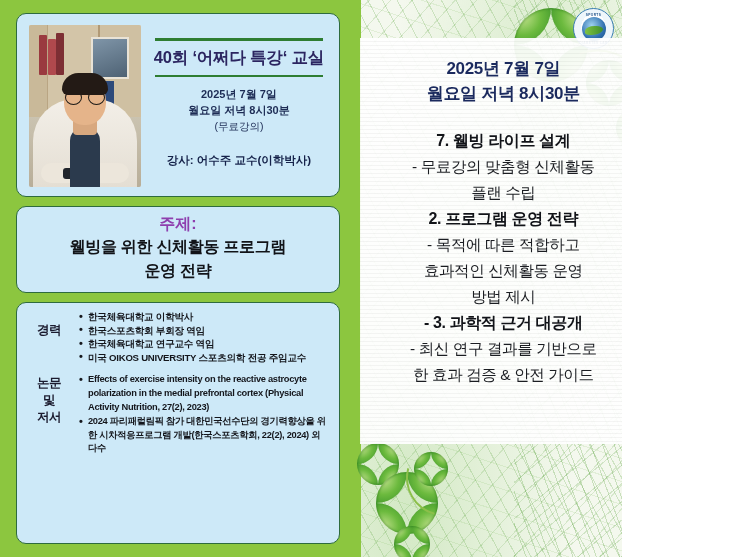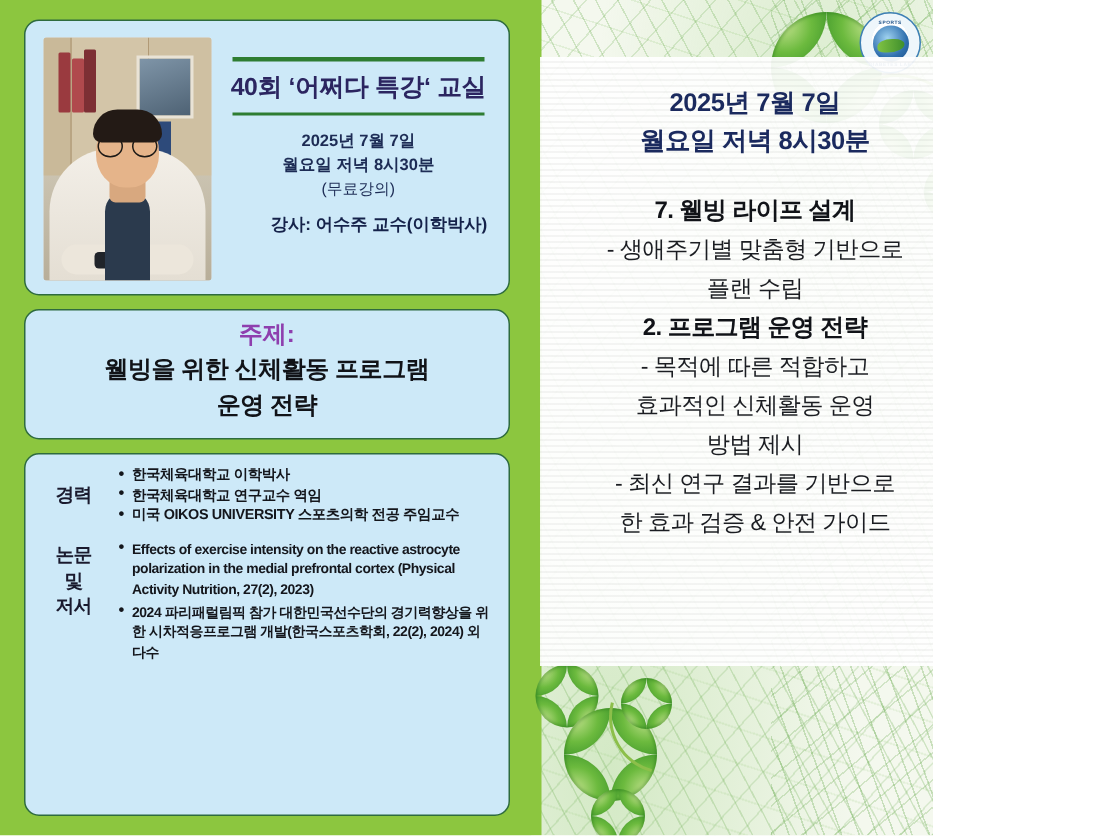--- a/index.html
+++ b/index.html
@@ -80,21 +80,21 @@
   .rule{height:2.5px;background:#2E7D32;margin:0 2px;}
   .title-main{
     color:#2B2560;font-size:16.5px;font-weight:bold;
     padding:6px 0 6px 0;letter-spacing:-0.2px;white-space:nowrap;
   }
   .date-line{
     color:#1D2C55;font-size:11px;font-weight:bold;line-height:16px;
     margin-top:9px;
   }
   .free-line{color:#1D2C55;font-size:10.5px;font-weight:normal;line-height:16px;}
-  .speaker-line{color:#15224A;font-size:11.5px;font-weight:bold;margin-top:8px;text-align:right;}
+  .speaker-line{color:#15224A;font-size:11.5px;font-weight:bold;margin-top:19px;}
 
   
   .card-subject{padding:6px 10px 9px 10px;text-align:center;}
   .subject-label{color:#8E3FAE;font-size:16px;font-weight:bold;line-height:22px;}
   .subject-text{color:#111318;font-size:16px;font-weight:bold;line-height:24px;letter-spacing:-0.3px;}
 
   
   .card-cred{flex:1;padding:7px 9px 7px 8px;display:flex;flex-direction:column;gap:2px;}
   .cred-row{display:flex;align-items:flex-start;}
   .cred-row.pubs{margin-top:7px;}
@@ -236,20 +236,21 @@
       <div class="subject-text">웰빙을 위한 신체활동 프로그램</div>
       <div class="subject-text">운영 전략</div>
     </div>
 
     <div class="card card-cred">
 
       <div class="cred-row">
         <div class="cred-label">경력</div>
         <div class="cred-list">
           <div class="cred-item">한국체육대학교 이학박사</div>
+          <div class="cred-item">한국스포츠학회 부회장 역임</div>
           <div class="cred-item">한국체육대학교 연구교수 역임</div>
           <div class="cred-item">미국 OIKOS UNIVERSITY 스포츠의학 전공 주임교수</div>
         </div>
       </div>
 
       <div class="cred-row pubs">
         <div class="cred-label stacked">
           <div>논문</div>
           <div>및</div>
           <div>저서</div>
@@ -336,26 +337,27 @@
     </div>
 
     <div class="paper"></div>
     <div class="paper-txt">
       <div class="r-date">2025년 7월 7일</div>
       <div class="r-date">월요일 저녁 8시30분</div>
 
       <div class="r-gap"></div>
 
       <div class="r-h">7. 웰빙 라이프 설계</div>
-      <div class="r-d">- 생애주기별 맞춤형 기반으로</div>
+      <div class="r-d">- 무료강의 맞춤형 신체활동</div>
       <div class="r-d">플랜 수립</div>
 
       <div class="r-h">2. 프로그램 운영 전략</div>
       <div class="r-d">-   목적에 따른 적합하고</div>
       <div class="r-d">효과적인 신체활동 운영</div>
       <div class="r-d">방법 제시</div>
 
+      <div class="r-h">-   3. 과학적 근거 대공개</div>
       <div class="r-d">- 최신 연구 결과를 기반으로</div>
       <div class="r-d">한 효과 검증 &amp; 안전 가이드</div>
     </div>
   </div>
 
 </div>
 
 </body></html>

